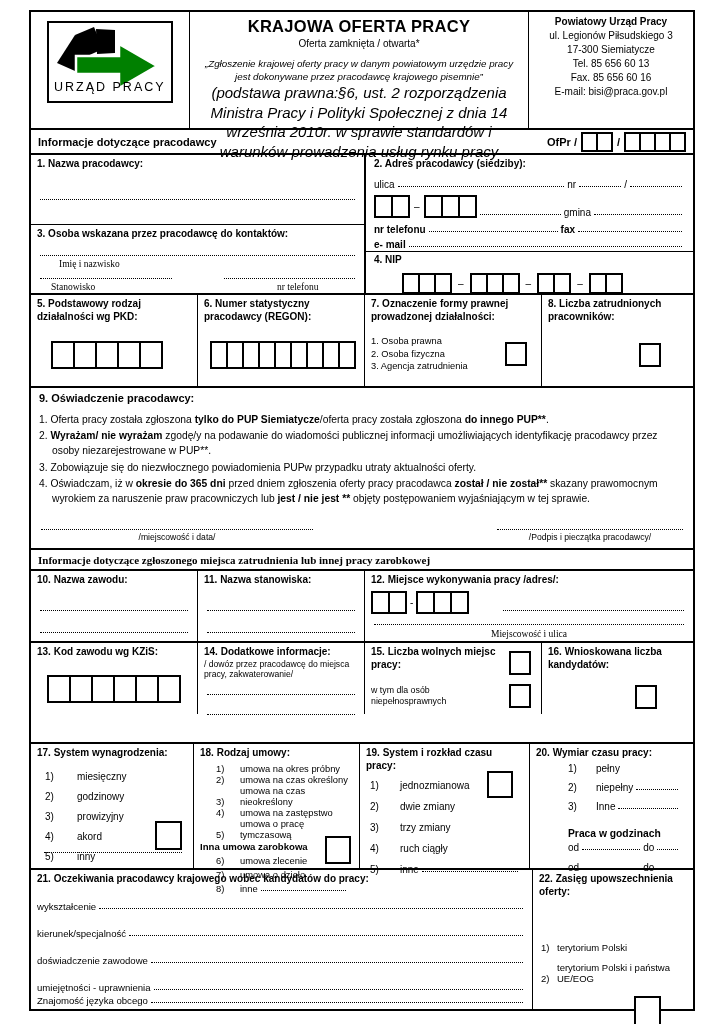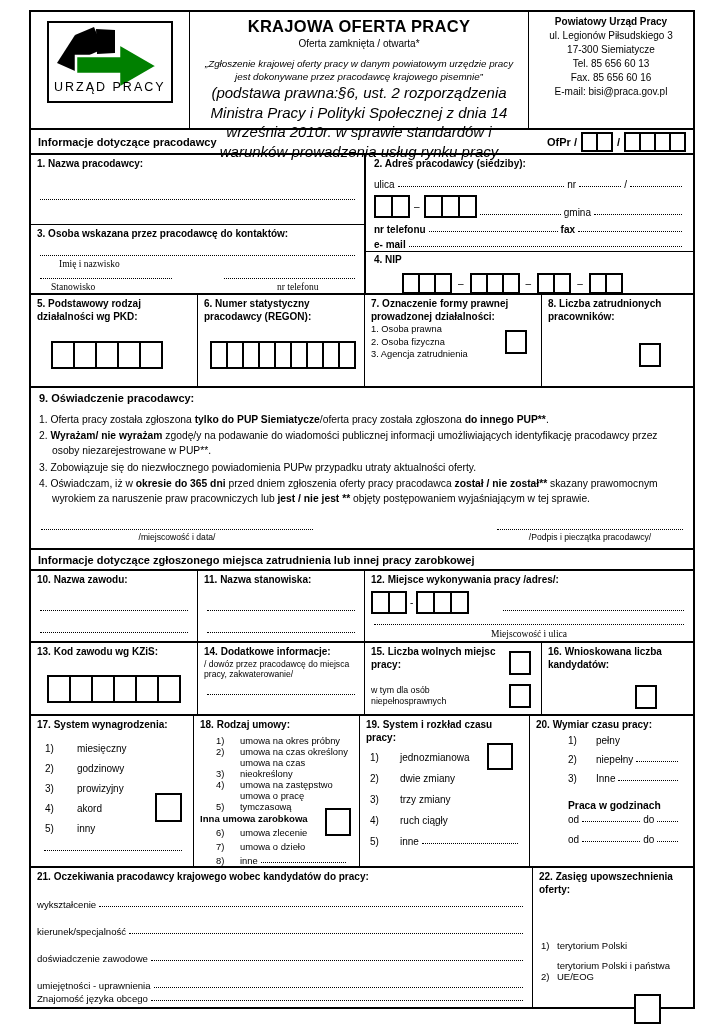--- a/index.html
+++ b/index.html
@@ -32,21 +32,21 @@
   .logo-box{width:122px;height:78px;border:2.5px solid #000;background:#fff;}
   .title-cell{flex:1;text-align:center;padding:5px 10px;}
   .main-title{font-size:16.5px;font-weight:bold;letter-spacing:.3px;}
   .subtitle{font-size:10px;margin-top:2px;}
   .quote{font-size:9.8px;margin-top:9px;line-height:1.3;}
   .legal{font-size:15px;line-height:1.3;}
   .office-cell{width:165px;text-align:center;font-size:10px;line-height:1.4;}
   
   .band{height:25px;display:flex;align-items:center;justify-content:space-between;
         padding:0 7px;font-weight:bold;font-size:11px;}
-  .band2{height:21px;display:flex;align-items:center;padding:0 7px;font-weight:bold;font-size:11px;}
+  .band2{height:21px;display:flex;align-items:center;padding:0 7px;font-weight:bold;font-size:11px;font-family:Liberation Serif, serif;}
   .ofpr{display:flex;align-items:center;gap:4px;font-size:11px;}
   
   .r12{height:140px;}
   .col-l{width:334px;border-right:1.5px solid #000;display:flex;flex-direction:column;box-sizing:border-box;}
   .col-r{flex:1;display:flex;flex-direction:column;}
   .s1{height:70px;border-bottom:1.5px solid #000;padding:3px 6px;box-sizing:border-box;}
   .s3{flex:1;padding:3px 6px;}
   .s2{height:97px;border-bottom:1.5px solid #000;padding:3px 8px;box-sizing:border-box;}
   .s4{flex:1;padding:2px 8px;}
   .cap{font-size:9.5px;}
@@ -56,21 +56,21 @@
   .r58 .c2,.r1316 .c2,.r1012 .c2{width:167px;}
   .r58 .c3,.r1316 .c3{width:177px;}
   .r58 .c4,.r1316 .c4,.r1012 .c3f,.r1720 .c4,.r2122l{flex:1;}
   .s9{height:160px;display:flex;flex-direction:column;padding:4px 8px 6px 8px;font-size:10.3px;box-sizing:border-box;}
   .stmt{padding-left:13px;text-indent:-13px;line-height:1.42;margin-top:2px;}
   .sig-row{display:flex;justify-content:space-between;margin-top:auto;padding:0 2px;}
   .sig{display:flex;flex-direction:column;text-align:center;font-size:8.6px;}
   .sig .dots{margin:0 0 2px 0;height:2px;}
   .r1012{height:72px;}
   .r1316{height:73px;}
-  .r1720{height:152px;}
+  .r1720{height:126px;margin-top:28px;}
   .r1720 .c1{width:162px;}
   .r1720 .c2{width:166px;}
   .r1720 .c3{width:170px;}
   .r2122{height:141px;}
   .r2122r{width:161px;}
   .li{display:flex;align-items:flex-end;}
   .num{flex:none;}
   .hint{font-size:8.6px;line-height:1.25;}
   .abs{position:absolute;}
 </style>
@@ -239,21 +239,21 @@
             <i></i>
             <i></i>
             <i></i>
             <i></i>
             <i></i>
             <i></i>
           </div>
     </div>
     <div class="c c3">
       <div class="sec-title">7.  Oznaczenie formy prawnej prowadzonej działalności:</div>
-      <div style="display:flex;align-items:center;">
+      <div style="display:flex;align-items:center;margin-top:12px">
         <div style="font-size:9.3px;line-height:1.35">
           <div>1. Osoba prawna</div>
           <div>2. Osoba fizyczna</div>
           <div>3. Agencja zatrudnienia</div>
         </div>
         <div class="chk" style="margin-left:auto;margin-right:8px"></div>
       </div>
     </div>
     <div class="c c4">
       <div class="sec-title">8.  Liczba zatrudnionych pracowników:</div>

